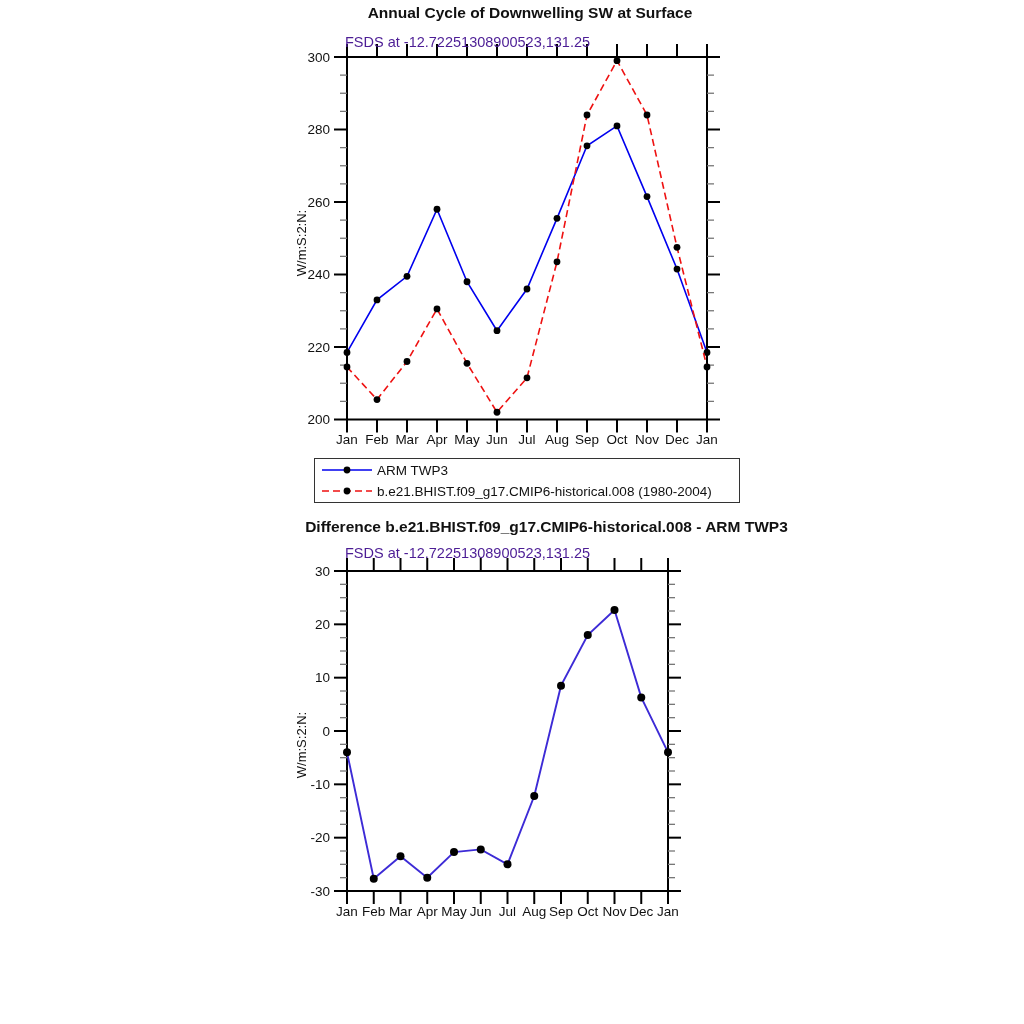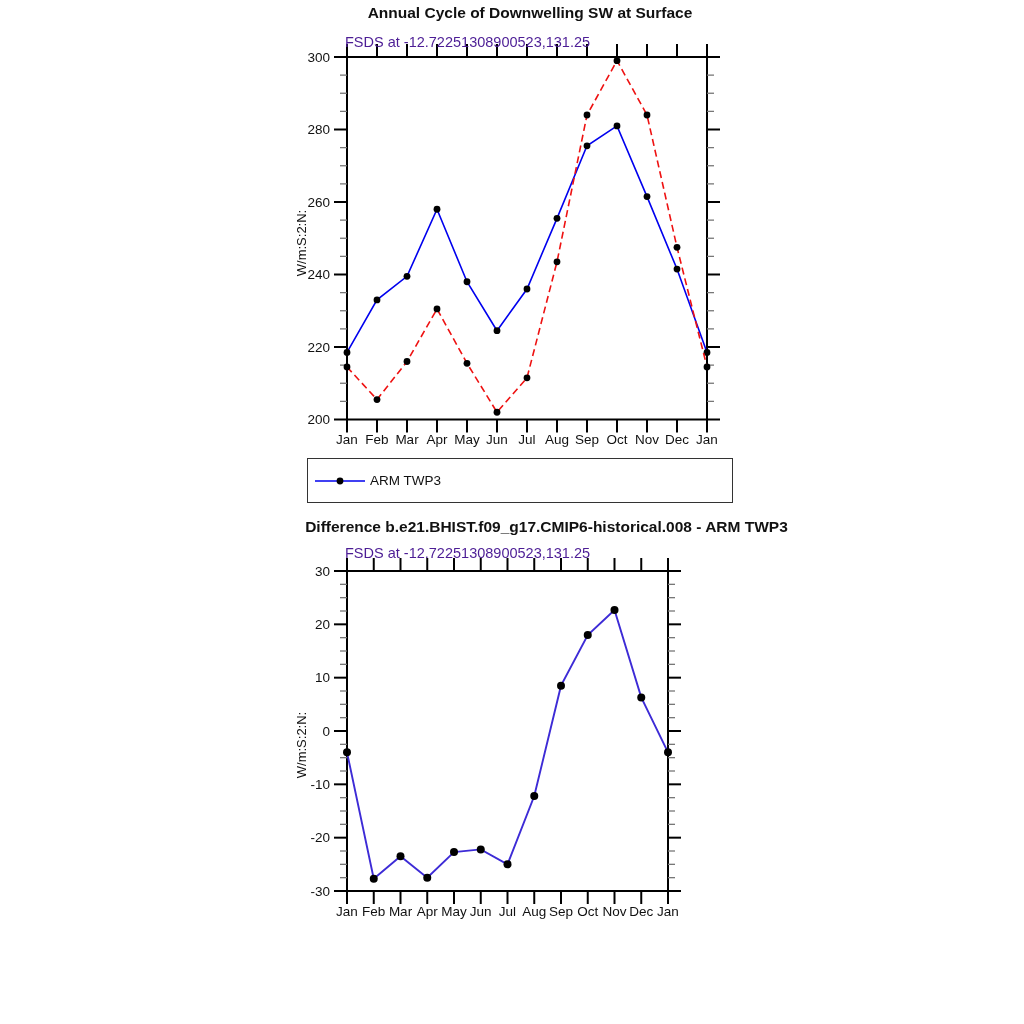--- a/index.html
+++ b/index.html
@@ -20,21 +20,21 @@
   #subtitle-diff{top:545px;}
   .y-axis-label{
     position:absolute;font-size:13px;color:#111;white-space:nowrap;
     transform:translate(-50%,-50%) rotate(-90deg);
   }
   #ylabel-top{left:301px;top:243px;}
   #ylabel-diff{left:301px;top:745px;}
   #plot-svg{position:absolute;left:0;top:0;}
   #plot-svg text{font-family:"Liberation Sans",sans-serif;fill:#111;}
   #legend{
-    position:absolute;left:307px;top:458px;width:426px;height:45px;
+    position:absolute;left:314px;top:458px;width:426px;height:45px;
     border:1px solid #333;box-sizing:border-box;background:#fff;
     display:flex;flex-direction:column;justify-content:center;padding-left:5px;
   }
   .legend-row{display:flex;align-items:center;height:21px;}
   .legend-sample{flex:0 0 auto;margin-right:3px;}
   .legend-label{font-size:13.5px;white-space:nowrap;color:#111;}
 </style>
 </head>
 <body>
 
@@ -281,20 +281,27 @@
   <div id="ylabel-top" class="y-axis-label">W/m:S:2:N:</div>
 
   <div id="legend">
     <div class="legend-row">
       <svg class="legend-sample" width="54" height="14">
         <line x1="2" y1="7" x2="52" y2="7" stroke-width="1.6" stroke="#0000ee"></line>
         <circle cx="27" cy="7" r="3.4" fill="#000000"></circle>
       </svg>
       <span class="legend-label">ARM TWP3</span>
     </div>
+    <div class="legend-row">
+      <svg class="legend-sample" width="54" height="14">
+        <line x1="2" y1="7" x2="52" y2="7" stroke-width="1.6" stroke-dasharray="7,4" stroke="#ee1111"></line>
+        <circle cx="27" cy="7" r="3.4" fill="#000000"></circle>
+      </svg>
+      <span class="legend-label">b.e21.BHIST.f09_g17.CMIP6-historical.008 (1980-2004)</span>
+    </div>
   </div>
 
   <div id="title-diff" class="chart-title">Difference b.e21.BHIST.f09_g17.CMIP6-historical.008 - ARM TWP3</div>
 
   <div id="subtitle-diff" class="chart-subtitle">FSDS at -12.72251308900523,131.25</div>
 
   <div id="ylabel-diff" class="y-axis-label">W/m:S:2:N:</div>
 
 </div>
 

